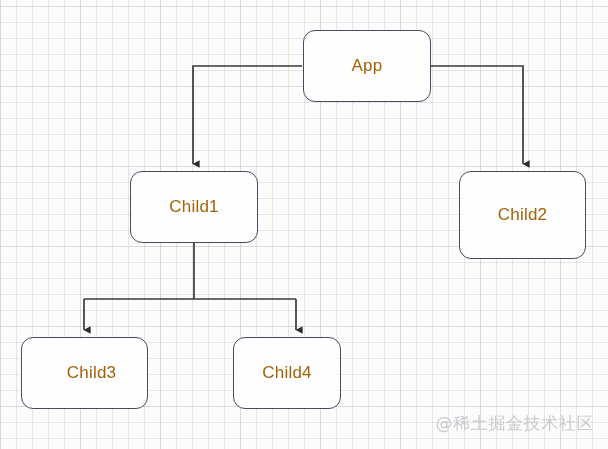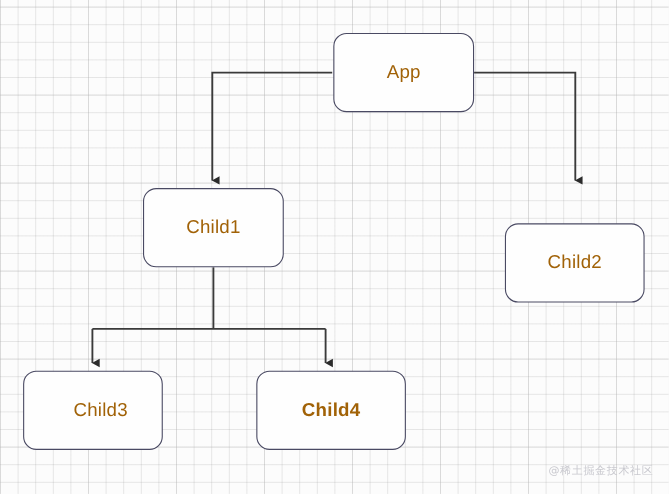--- a/index.html
+++ b/index.html
@@ -47,21 +47,21 @@
     font-family: "Liberation Sans", sans-serif;
   }
   .node-label {
     pointer-events: none;
   }
   #watermark {
     position: absolute;
     right: 14px;
     bottom: 14px;
     color: #c9c9cf;
-    font-size: 10px;
+    font-size: 17px;
     letter-spacing: 0.6px;
     font-family: "DejaVu Sans", sans-serif;
     user-select: none;
   }
 </style>
 </head>
 <body>
 
 <div id="canvas">
 
@@ -85,27 +85,27 @@
   </svg>
 
   <div class="node" style="left:303px; top:30px; width:128px; height:72px;">
     <span class="node-label">App</span>
   </div>
 
   <div class="node" style="left:130px; top:171px; width:128px; height:72px;">
     <span class="node-label">Child1</span>
   </div>
 
-  <div class="node" style="left:459px; top:171px; width:127px; height:72px;margin-top:32px;">
+  <div class="node" style="left:459px; top:171px; width:127px; height:88px;">
     <span class="node-label">Child2</span>
   </div>
 
   <div class="node" style="left:21px; top:337px; width:127px; height:72px;padding-left:14px;">
     <span class="node-label">Child3</span>
   </div>
 
-  <div class="node" style="left:233px; top:337px; width:136px; height:72px;font-weight:bold;">
+  <div class="node" style="left:233px; top:337px; width:108px; height:72px;">
     <span class="node-label">Child4</span>
   </div>
 
   <div id="watermark">@稀土掘金技术社区</div>
 
 </div>
 
 </body></html>

